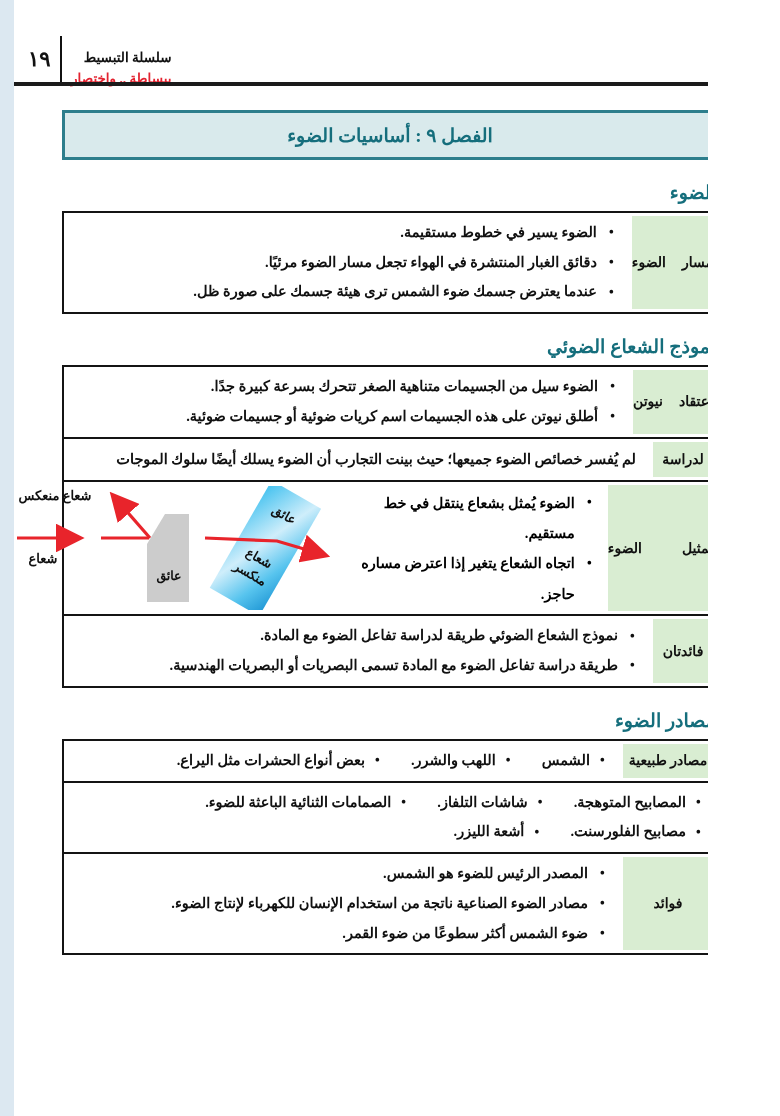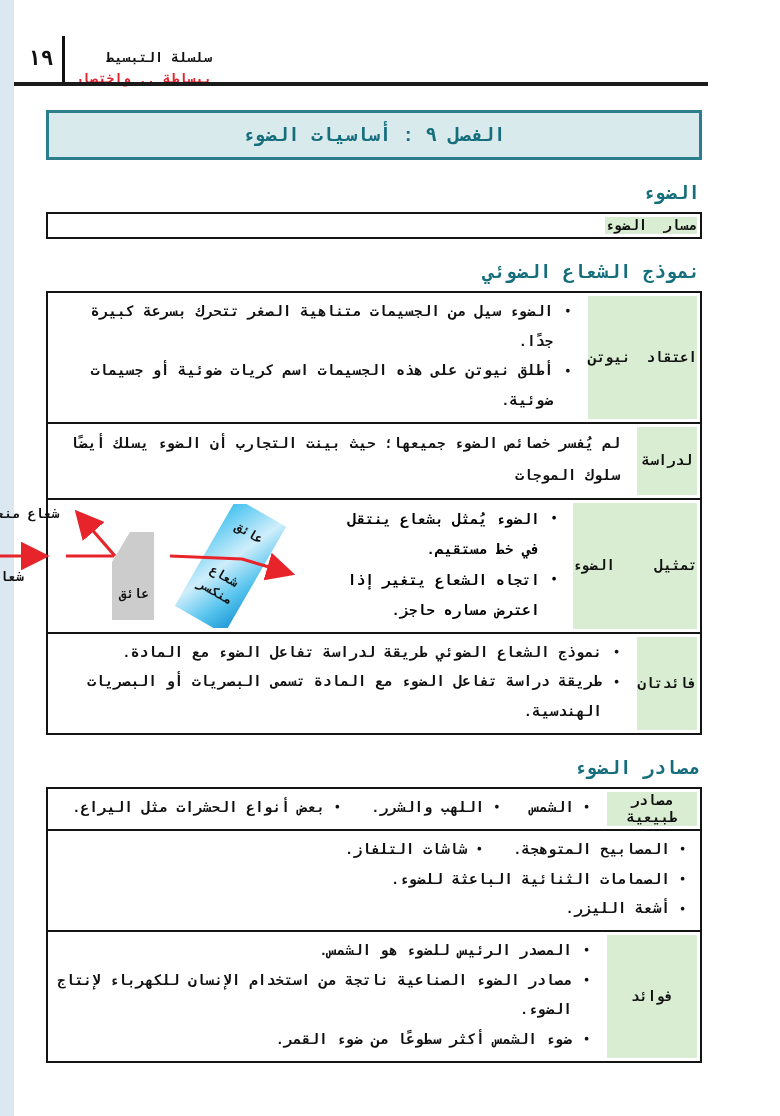--- a/index.html
+++ b/index.html
@@ -1,32 +1,32 @@
 <!DOCTYPE html>
 <html lang="ar"><head>
 <meta charset="utf-8">
 <style>
   html,body { margin:0; padding:0; background:#fff; }
   .page {
     position:relative; width:708px; height:1116px; background:#ffffff;
-    font-family:Liberation Mono, monospace; overflow:hidden;
+    font-family:Liberation Serif, serif; overflow:hidden;
   }
   .stripe { position:absolute; left:0; top:0; width:14px; height:1116px; background:#dce8f1; }
 
   
   .hdr-band { position:absolute; left:28px; top:30px; display:flex; align-items:center; }
   .pagenum { font-size:21px; font-weight:bold; color:#111; line-height:1; padding-top:2px; }
   .vbar { width:2.5px; height:46px; background:#111; margin:0 9px 0 9px; }
   .series { display:flex; flex-direction:column; gap:4px; direction:rtl; text-align:right;margin-top:19px; }
   .series .t1 { color:#111; font-weight:bold; font-size:13.5px; }
   .series .t2 { color:#e32330; font-weight:bold; font-size:13.5px; }
   .topline { position:absolute; left:14px; right:0; top:82px; height:4px; background:#1b1b1b; }
 
   
-  .content { position:absolute; left:46px; top:110px; width:656px; direction:rtl; }
+  .content { position:absolute; left:62px; top:110px; width:656px; direction:rtl; }
 
   .banner {
     box-sizing:border-box; height:50px; background:#d9eaec; border:3px solid #2d7e8c;
     display:flex; align-items:center; justify-content:center;
     color:#156e7c; font-weight:bold; font-size:19px; letter-spacing:0.5px;
   }
 
   .sec-heading {
     color:#156e7c; font-weight:bold; font-size:19px; text-align:right;
     margin:21px 2px 7px 0;
@@ -88,20 +88,25 @@
     </div>
 
     <div class="sec-heading">الضوء</div>
     <div class="tbl">
       <div class="row">
         <div class="hcell w86">
           <div class="hcell-inner gap-md">
             <div>مسار</div>
             <div>الضوء</div>
           </div>
+        </div>
+        <div class="cell vcenter">
+          <div class="b">الضوء يسير في خطوط مستقيمة.</div>
+          <div class="b">دقائق الغبار المنتشرة في الهواء تجعل مسار الضوء مرئيًا.</div>
+          <div class="b">عندما يعترض جسمك ضوء الشمس ترى هيئة جسمك على صورة ظل.</div>
         </div>
       </div>
     </div>
 
     <div class="sec-heading">نموذج الشعاع الضوئي</div>
     <div class="tbl">
 
       <div class="row">
         <div class="hcell w66">
           <div class="hcell-inner gap-md">
@@ -204,20 +209,21 @@
       </div>
 
       <div class="row">
         <div class="cell vcenter">
           <div class="inline-line">
             <span class="b">المصابيح المتوهجة.</span>
             <span class="b">شاشات التلفاز.</span>
             <span class="b">الصمامات الثنائية الباعثة للضوء.</span>
           </div>
           <div class="inline-line">
+            <span class="b">مصابيح الفلورسنت.</span>
             <span class="b">أشعة الليزر.</span>
           </div>
         </div>
       </div>
 
       <div class="row">
         <div class="hcell w96">
           <div class="hcell-inner">
             <div>فوائد</div>
           </div>

